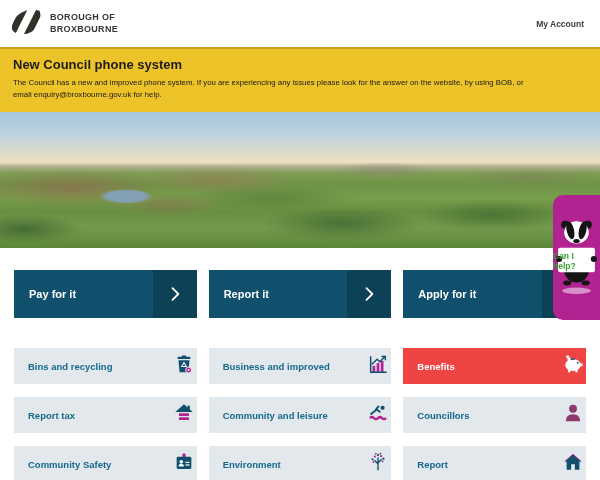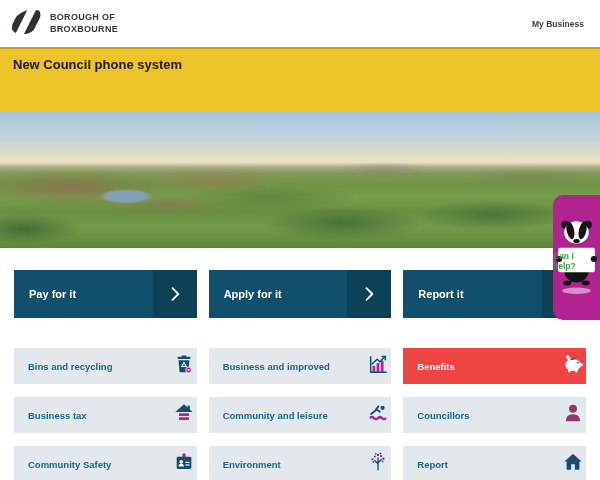--- a/index.html
+++ b/index.html
@@ -98,50 +98,51 @@
           <path d="M31 36 L51 -4 H60 L40 36 Z" fill="#33302c"></path>
         </g>
         <circle cx="6" cy="25" r="2.2" fill="#33302c"></circle>
       </svg>
     </span>
     <span class="logo-text">
       <span>BOROUGH OF</span><br>
       <span>BROXBOURNE</span>
     </span>
   </div>
-  <span class="my-account">My Business</span>
+  <span class="my-account">My Account</span>
 </div>
 
 <div class="alert-banner">
   <div class="alert-title">New Council phone system</div>
+  <div class="alert-body">The Council has a new and improved phone system. If you are experiencing any issues please look for the answer on the website, by using BOB, or email enquiry@broxbourne.gov.uk for help.</div>
 </div>
 
 <div class="hero"></div>
 
 <div class="content">
 
   <div class="button-row">
     <div class="action-btn">
       <span class="btn-label">Pay for it</span>
       <span class="chev-box">
         <svg viewBox="0 0 24 24" width="20" height="20">
             <polyline points="9,5 16,12 9,19" fill="none" stroke="#fff" stroke-width="2.2" stroke-linecap="round" stroke-linejoin="round"></polyline>
           </svg>
       </span>
     </div>
     <div class="action-btn">
-      <span class="btn-label">Apply for it</span>
+      <span class="btn-label">Report it</span>
       <span class="chev-box">
         <svg viewBox="0 0 24 24" width="20" height="20">
             <polyline points="9,5 16,12 9,19" fill="none" stroke="#fff" stroke-width="2.2" stroke-linecap="round" stroke-linejoin="round"></polyline>
           </svg>
       </span>
     </div>
     <div class="action-btn">
-      <span class="btn-label">Report it</span>
+      <span class="btn-label">Apply for it</span>
       <span class="chev-box">
         <svg viewBox="0 0 24 24" width="20" height="20">
             <polyline points="9,5 16,12 9,19" fill="none" stroke="#fff" stroke-width="2.2" stroke-linecap="round" stroke-linejoin="round"></polyline>
           </svg>
       </span>
     </div>
   </div>
 
   <div class="tile-grid">
 
@@ -183,21 +184,21 @@
           <rect x="6.5" y="18" width="2.6" height="3" fill="#fff"></rect>
           <rect x="14.5" y="18" width="2.6" height="3" fill="#fff"></rect>
           <rect x="19" y="11.3" width="3.4" height="3.2" rx="1" fill="#fff"></rect>
           <rect x="9.2" y="6" width="5.4" height="1.3" rx="0.65" fill="#11506d" transform="rotate(-8 12 6.5)"></rect>
           <circle cx="17.2" cy="10.6" r="0.95" fill="#11506d"></circle>
         </svg>
       </span>
     </div>
 
     <div class="tile">
-      <span class="tile-label">Business tax</span>
+      <span class="tile-label">Report tax</span>
       <span>
         <svg viewBox="0 0 24 24" width="22" height="22">
           <rect x="15.8" y="4" width="2.6" height="4.5" fill="#11506d"></rect>
           <path d="M12 2.5 L2.5 11 H21.5 Z" fill="#11506d"></path>
           <rect x="6.5" y="12.3" width="11" height="3.1" rx="0.6" fill="#b02390"></rect>
           <rect x="6.5" y="16.6" width="11" height="3.1" rx="0.6" fill="#b02390"></rect>
         </svg>
       </span>
     </div>
 

